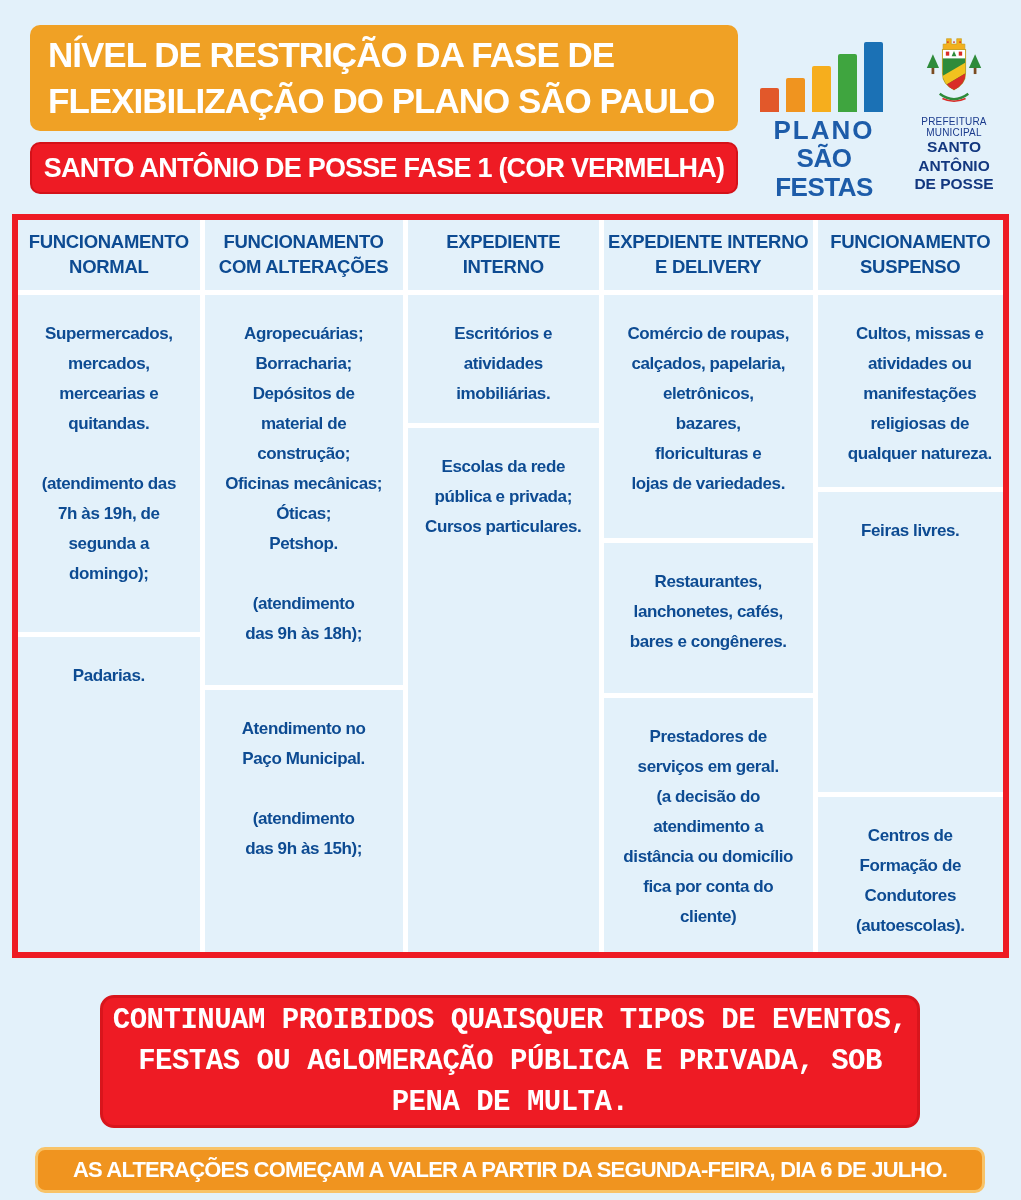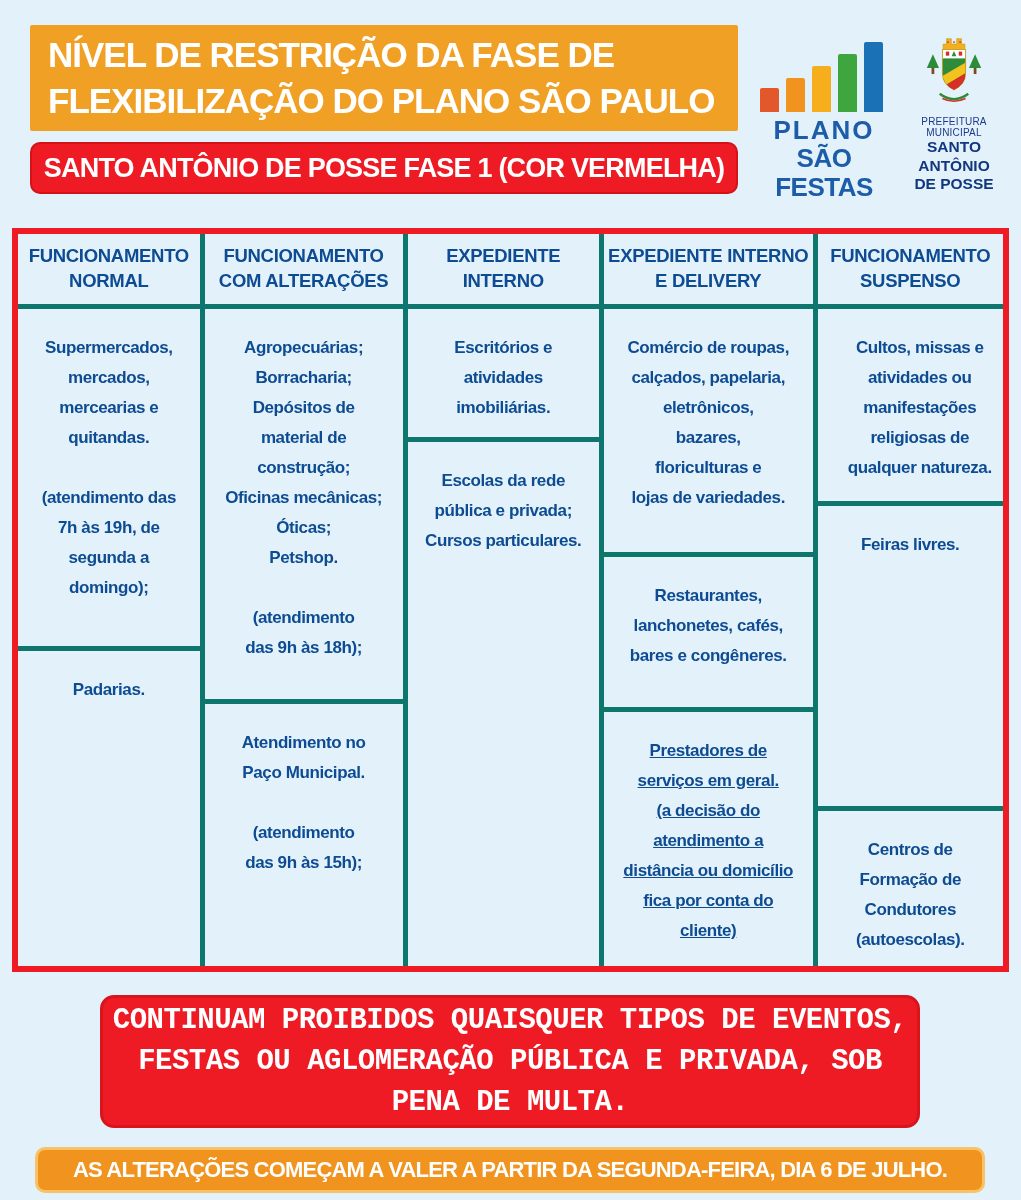--- a/index.html
+++ b/index.html
@@ -4,21 +4,21 @@
 <style>
   html,body { margin:0; padding:0; }
   .poster {
     position:relative; width:1021px; height:1200px;
     background:#E3F1FA; overflow:hidden;
     font-family:"Liberation Sans", sans-serif;
   }
   
   .header-box {
     position:absolute; left:30px; top:25px; width:708px; height:106px;
-    background:#F0A125; border-radius:2px; box-sizing:border-box;
+    background:#F0A125; border-radius:10px; box-sizing:border-box;
     color:#fff; font-weight:bold; font-size:35px; line-height:1.32;
     letter-spacing:-1px; padding:7px 0 0 18px; white-space:pre-line;
   }
   
   .phase-banner {
     position:absolute; left:30px; top:142px; width:708px; height:52px;
     background:#EE1B24; border:2px solid #D41219; border-radius:10px; box-sizing:border-box;
     display:flex; align-items:center; justify-content:center;
     color:#fff; font-weight:bold; font-size:27px; letter-spacing:-0.8px; white-space:nowrap;
   }
@@ -28,22 +28,22 @@
   .bar { width:19px; border-radius:2px 2px 0 0; }
   .logo-t1 { font-size:26px; font-weight:bold; color:#1D5CA9; letter-spacing:2px; line-height:1.05; margin-top:5px; text-align:center; }
   .logo-t2 { font-size:26px; font-weight:bold; color:#1D5CA9; letter-spacing:-0.5px; line-height:1.1; text-align:center; }
   
   .crest { position:absolute; left:893px; top:33px; width:122px; text-align:center; }
   .crest svg { display:block; margin:0 auto; }
   .crest-l1 { font-size:10px; color:#1A3A8C; margin-top:5px; letter-spacing:0.2px; }
   .crest-l2 { font-size:15.5px; font-weight:bold; color:#12377F; line-height:1.2; }
   
   .ptable {
-    position:absolute; left:12px; top:228px; width:997px; height:744px;
-    background:#0f766e; border:6px solid #EE1B24; box-sizing:border-box;
+    position:absolute; left:12px; top:214px; width:997px; height:744px;
+    background:#ffffff; border:6px solid #EE1B24; box-sizing:border-box;
     display:grid; gap:5px;
   }
   .tcol { display:flex; flex-direction:column; gap:5px; min-width:0; }
   .thead {
     flex:0 0 70px; background:#E3F1FA;
     display:flex; align-items:center; justify-content:center; text-align:center;
     white-space:pre-line; color:#0D4B92; font-weight:bold; font-size:18.5px;
     line-height:1.35; letter-spacing:-0.3px;
   }
   .tcell {
@@ -174,21 +174,21 @@
 E DELIVERY</div>
         <div class="tcell" style="flex: 0 0 243px;">Comércio de roupas,
 calçados, papelaria,
 eletrônicos,
 bazares,
 floriculturas e
 lojas de variedades.</div>
         <div class="tcell" style="flex: 0 0 150px;">Restaurantes,
 lanchonetes, cafés,
 bares e congêneres.</div>
-        <div class="tcell" style="flex: 1 1 0%; text-decoration: underline;">Prestadores de
+        <div class="tcell" style="flex: 1 1 0%;">Prestadores de
 serviços em geral.
 (a decisão do
 atendimento a
 distância ou domicílio
 fica por conta do
 cliente)</div>
       </div>
       <div class="tcol">
         <div class="thead">FUNCIONAMENTO
 SUSPENSO</div>

